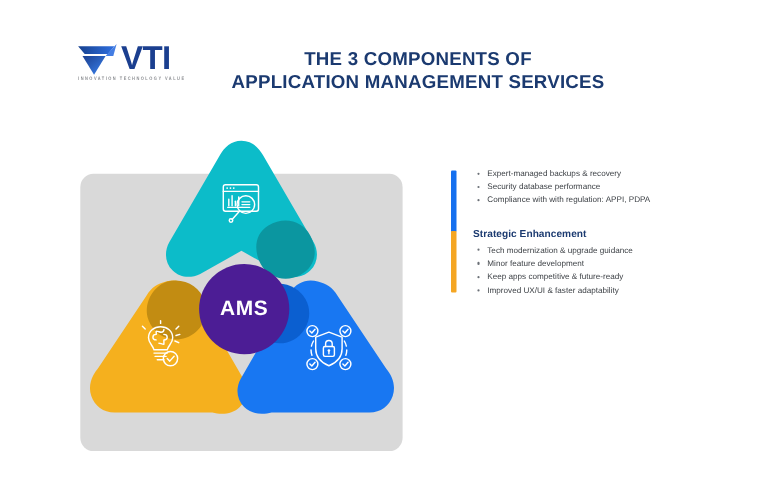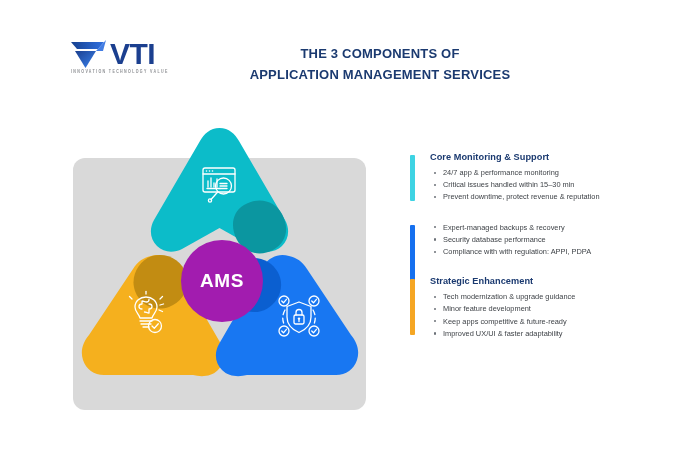--- a/index.html
+++ b/index.html
@@ -59,21 +59,21 @@
   }
 
   
   .title {
     position: absolute;
     left: 200px;
     top: 43px;
     width: 360px;
     text-align: center;
     color: #1b3a70;
-    font-size: 13px;
+    font-size: 17px;
     font-weight: bold;
     line-height: 21px;
     letter-spacing: 0.2px;
   }
   .title .line {
     display: block;
     white-space: nowrap;
   }
 
   
@@ -99,21 +99,21 @@
     height: 300px;
     overflow: visible;
   }
   .ams-circle {
     position: absolute;
     left: 108px;
     top: 130px;
     width: 82px;
     height: 82px;
     border-radius: 50%;
-    background: #a21caf;
+    background: #4c1d95;
     display: flex;
     align-items: center;
     justify-content: center;
   }
   .ams-label {
     color: #ffffff;
     font-size: 19px;
     font-weight: bold;
     letter-spacing: 0.6px;
   }
@@ -345,29 +345,20 @@
         <circle cx="8" cy="39" r="5"></circle>
         <path d="M5.7 39 L7.5 40.8 L10.4 37.3"></path>
         <circle cx="38" cy="39" r="5"></circle>
         <path d="M35.7 39 L37.5 40.8 L40.4 37.3"></path>
       </svg>
     </div>
   </div>
 
   <div class="sections">
 
-    <div class="section">
-      <span class="bar" style="background: rgb(62, 211, 227); height: 46px;"></span>
-      <p class="sec-title">Core Monitoring &amp; Support</p>
-      <ul class="bullets">
-        <li>24/7 app &amp; performance monitoring</li>
-        <li>Critical issues handled within 15–30 min</li>
-        <li>Prevent downtime, protect revenue &amp; reputation</li>
-      </ul>
-    </div>
 
     <div class="section">
       <span class="bar" style="background: rgb(21, 112, 239); height: 56px;"></span>
       <ul class="bullets">
         <li>Expert-managed backups &amp; recovery</li>
         <li>Security database performance</li>
         <li>Compliance with with regulation: APPI, PDPA</li>
       </ul>
     </div>
 

